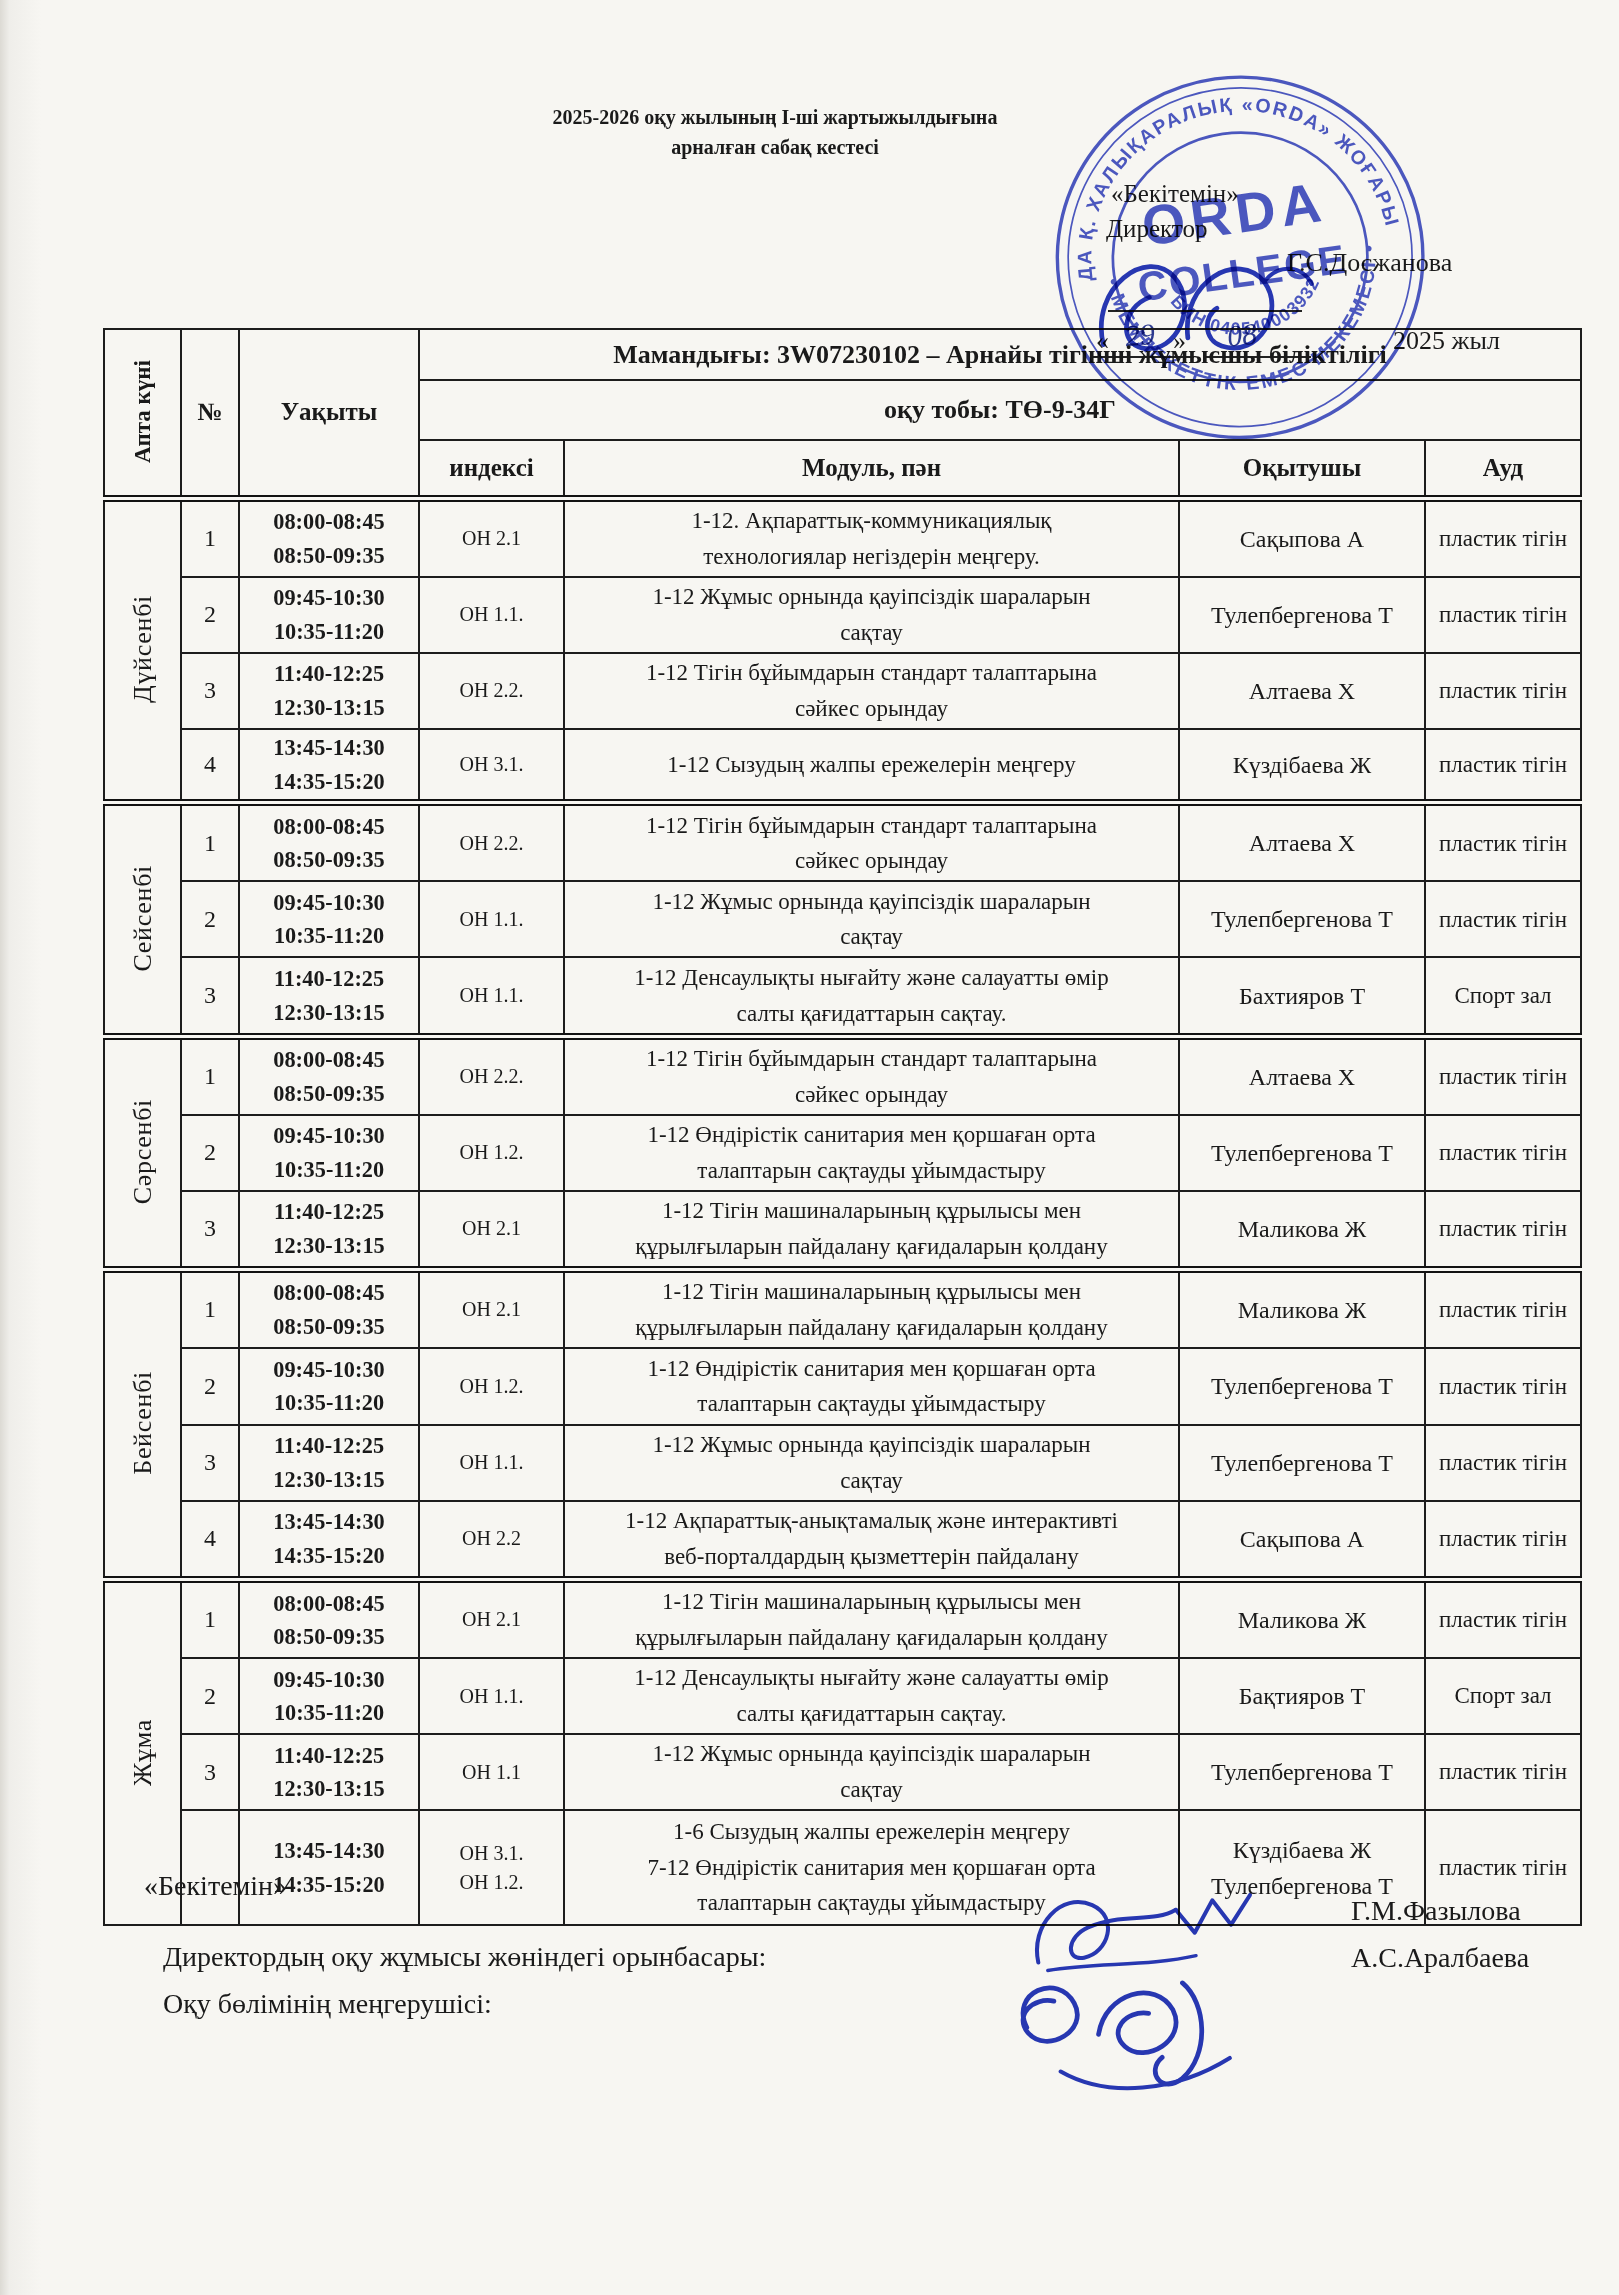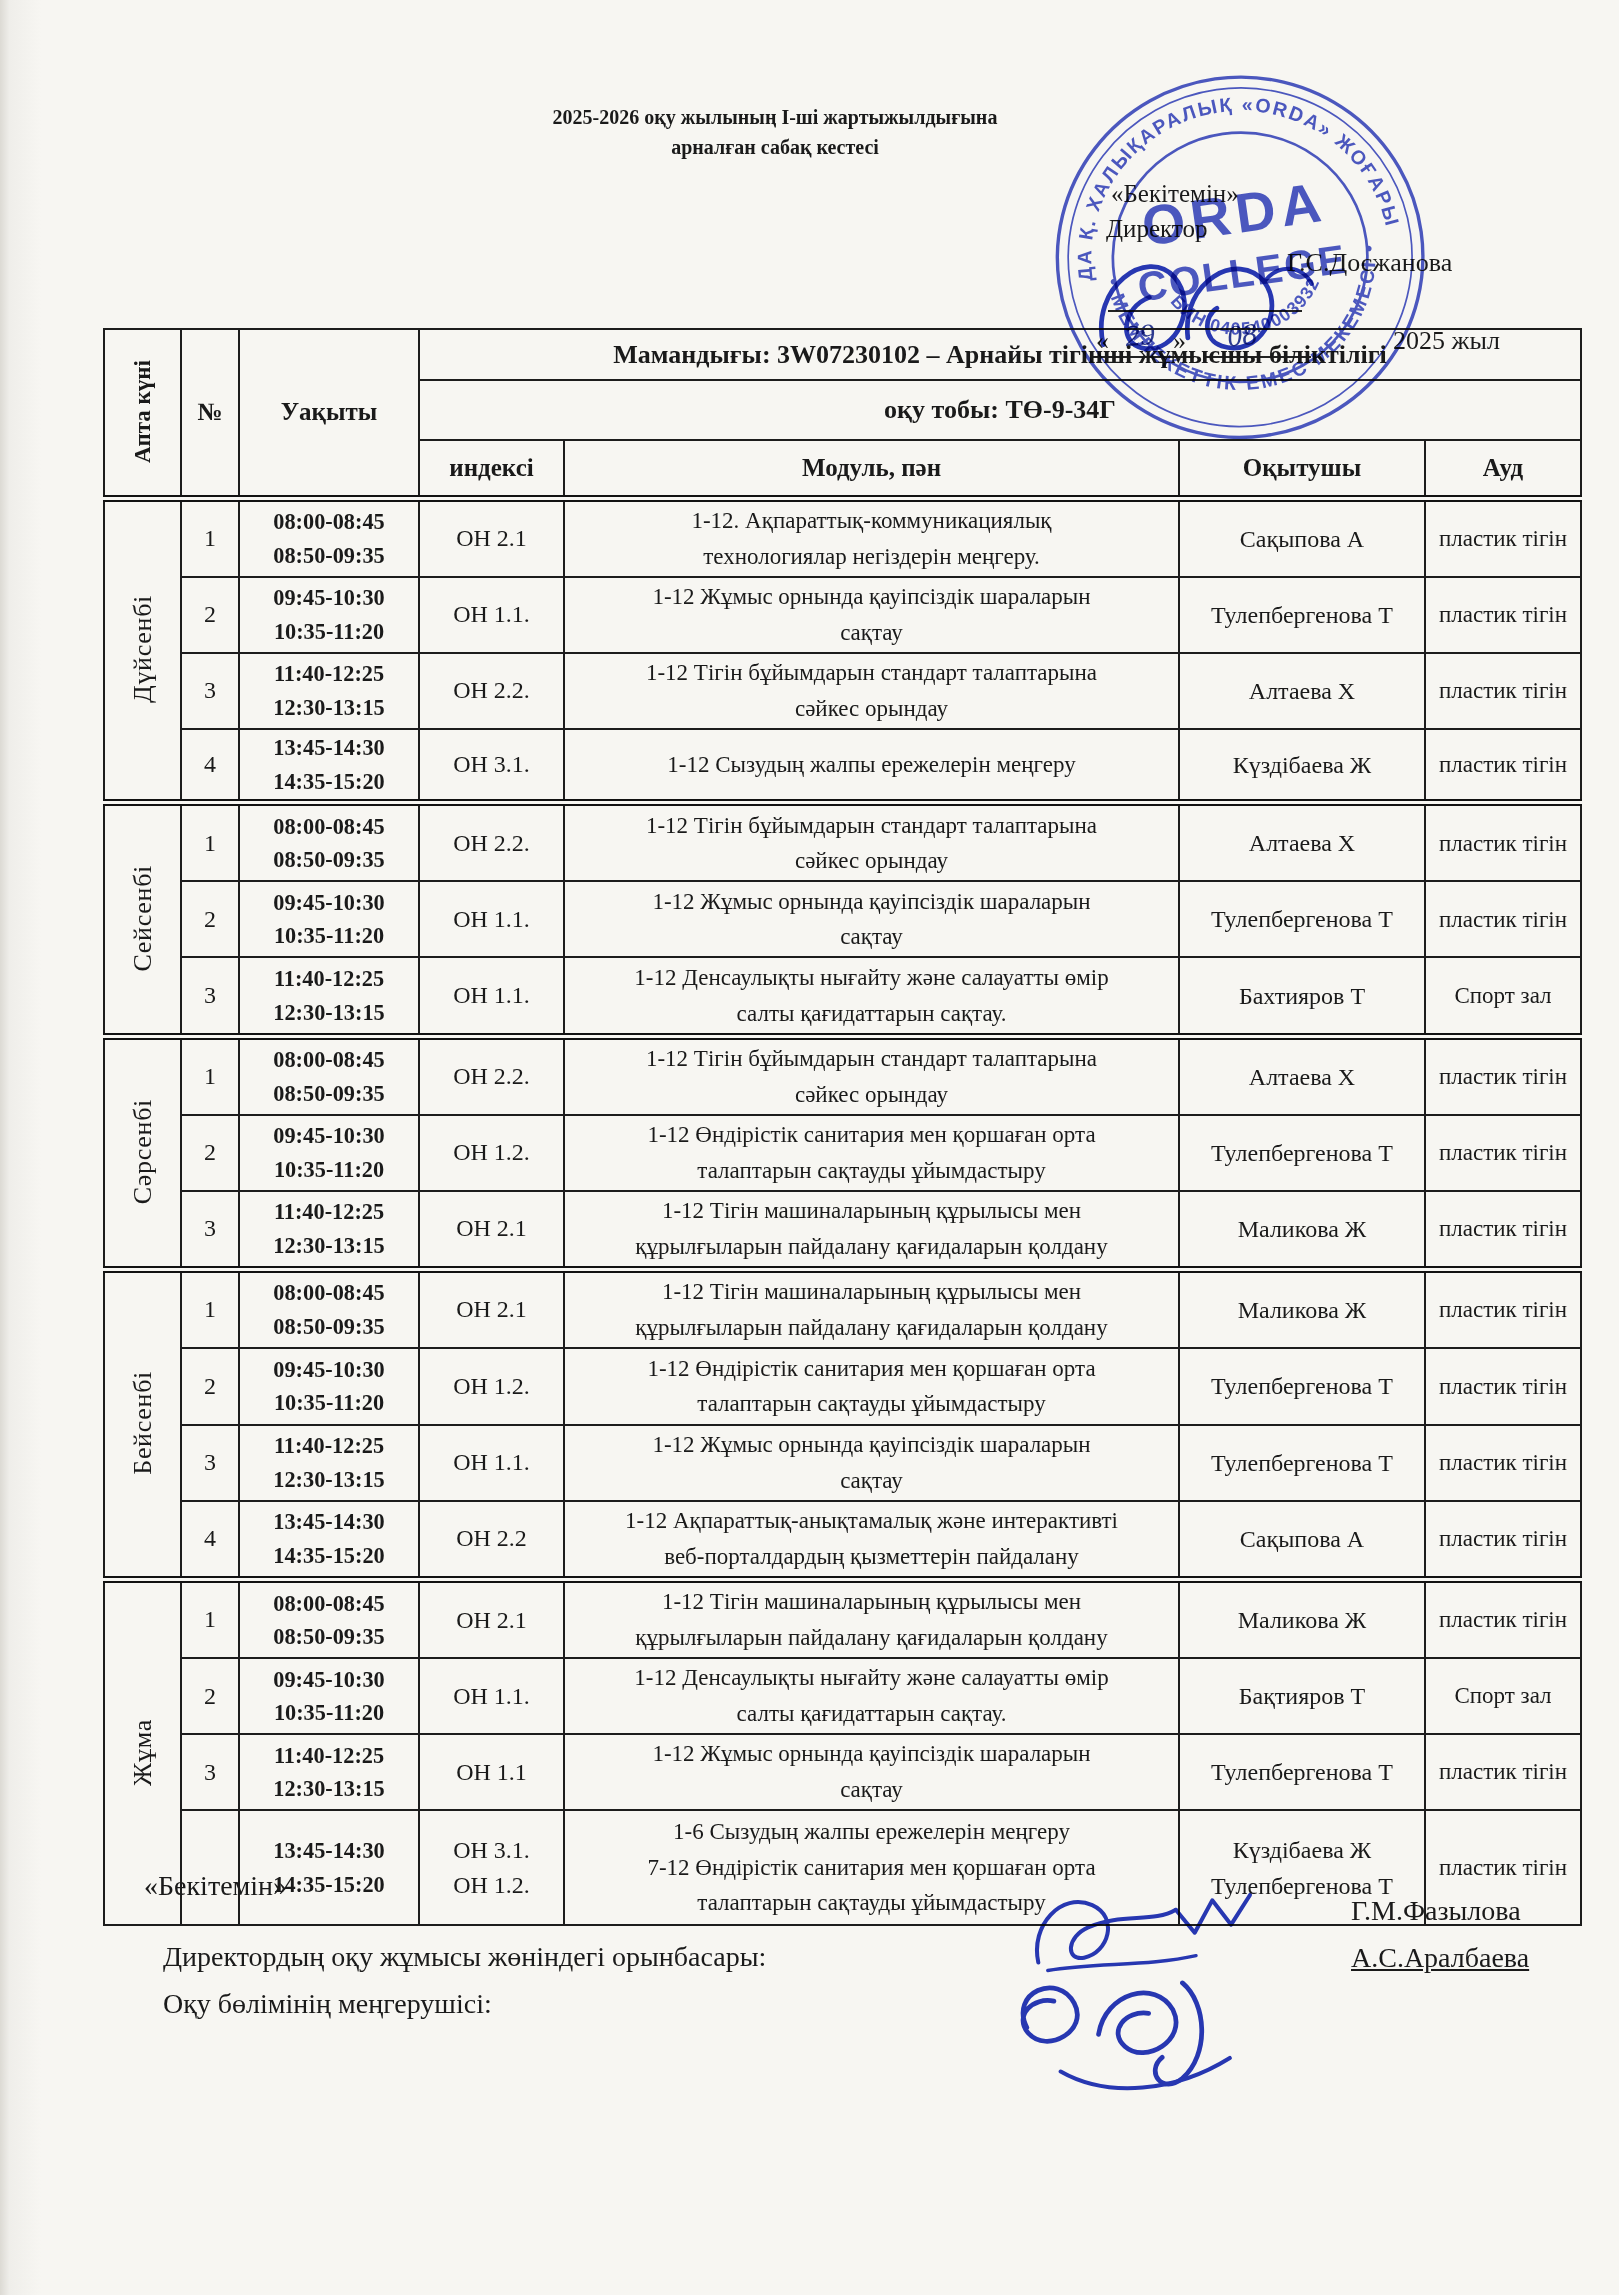--- a/index.html
+++ b/index.html
@@ -36,29 +36,29 @@
   tr.day-first > td{border-top:7.4px double #121212;}
   .hc{font-weight:bold;font-size:25px;}
   .h-spec{font-weight:bold;font-size:26px;}
   .h-group{font-weight:bold;font-size:26px;}
   .vert-head{writing-mode:vertical-rl;transform:rotate(180deg);display:inline-block;
     font-weight:bold;font-size:23px;line-height:1.3;max-height:146px;white-space:normal;}
   .vert-day{writing-mode:vertical-rl;transform:rotate(180deg);display:inline-block;
     font-size:26px;letter-spacing:0.7px;}
   .c-num{font-size:24px;}
   .c-time{font-weight:bold;font-size:22.3px;line-height:1.5;}
-  .c-index{font-size:24px;white-space:pre-line;line-height:1.45;}
+  .c-index{font-size:20px;white-space:pre-line;line-height:1.45;}
   .c-module{text-align:left;padding:5.4px 10.8px;font-size:23px;line-height:1.55;white-space:pre-line;margin-top:24px;}
   .c-teacher{text-align:left;padding-left:12.2px;font-size:24px;line-height:1.5;white-space:pre-line;}
   .c-room{font-size:23px;line-height:1.45;padding:0 16.3px;}
   
   .agreed{top:1870px;left:144px;font-size:28px;}
   .role-1{top:1941px;left:163px;font-size:28px;}
   .role-2{top:1988px;left:163px;font-size:28px;}
-  .name-1{top:1942px;left:1351px;font-size:28px;text-decoration:underline;}
+  .name-1{top:1942px;left:1351px;font-size:28px;}
   .name-2{top:1895px;left:1351px;font-size:28px;text-align:right;}
 </style>
 </head>
 <body>
 
 <div class="abs doc-title">
   <div>2025-2026 оқу жылының I-ші  жартыжылдығына</div>
   <div>арналған сабақ кестесі</div>
 </div>
 

